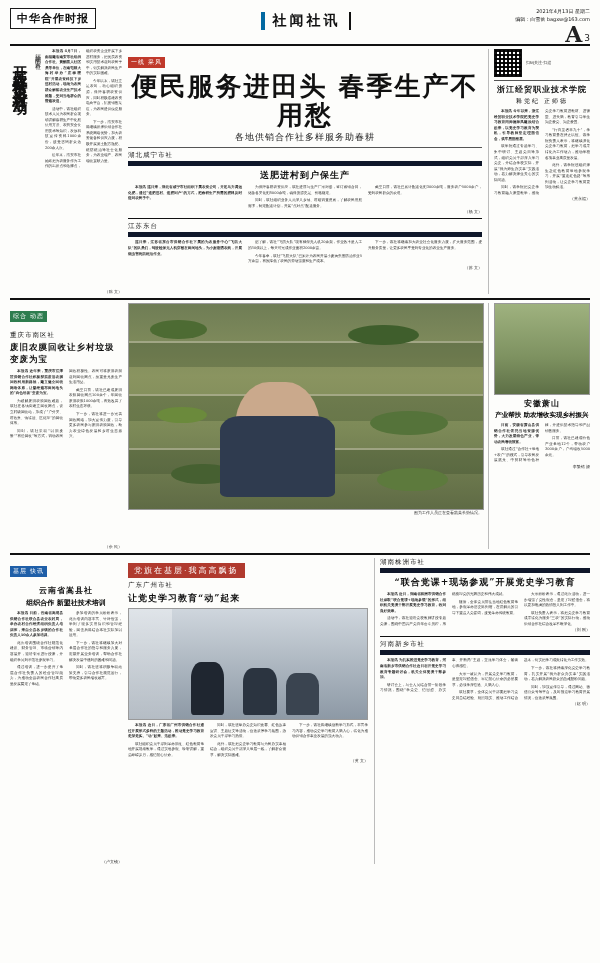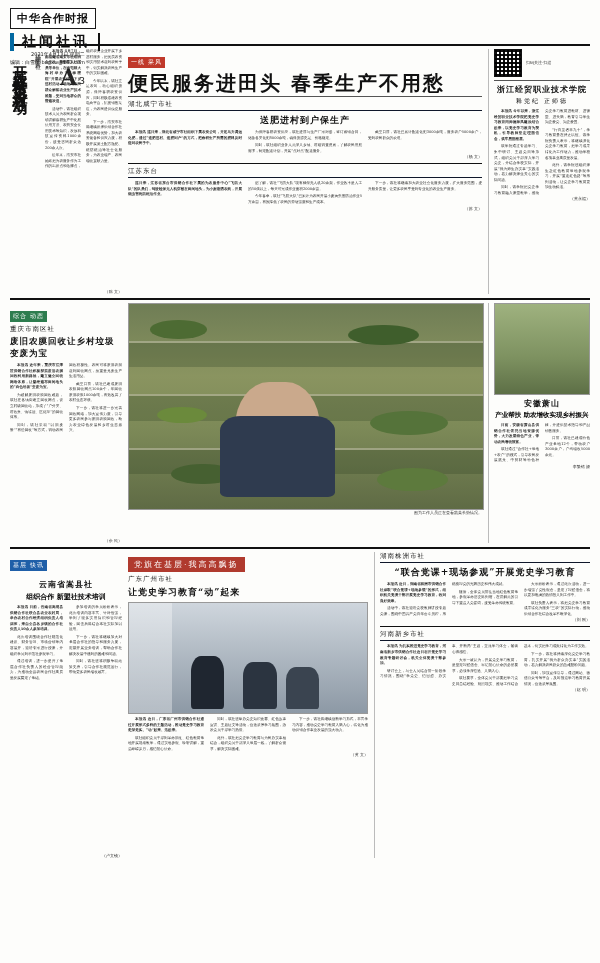--- a/index.html
+++ b/index.html
@@ -2,21 +2,21 @@
 <html><head>
 <meta charset="utf-8">
 <style>
   html,body{margin:0;padding:0;background:#b9b9b9;}
   body{font-family:"DejaVu Sans","Liberation Sans",sans-serif;}
   .page{
     width:600px;height:963px;background:#fdfdfb;position:relative;
     box-sizing:border-box;padding:8px 10px 10px 10px;overflow:hidden;
   }
   
-  .masthead{display:flex;align-items:flex-start;justify-content:space-between;height:34px;flex-direction:column;}
+  .masthead{display:flex;align-items:flex-start;justify-content:space-between;height:34px;}
   .logo{
     border:1px solid #1a1a1a;padding:2px 6px;font-family:"DejaVu Serif","Liberation Serif",serif;
     font-size:11px;font-weight:bold;letter-spacing:1px;color:#111;background:#fff;
   }
   .mast-center{display:flex;align-items:center;gap:4px;margin-top:4px;}
   .mast-center .bar{font-family:"DejaVu Serif",serif;font-size:14px;font-weight:bold;letter-spacing:3px;color:#111;
     border-left:4px solid #0369a1;border-right:2px solid #111;padding:0 8px;}
   .mast-right{text-align:right;font-size:5px;color:#222;line-height:1.5;}
   .mast-right .big{font-family:"DejaVu Serif",serif;font-size:22px;font-weight:bold;letter-spacing:0;line-height:1;}
   .mast-right .sub{font-size:9px;}
@@ -28,27 +28,27 @@
   .col-txt p{margin:0 0 2px 0;text-indent:7px;}
   .lead{font-weight:bold;}
   .sign{text-align:right;font-size:4px;color:#333;}
   
   .tag{display:inline-block;background:#c0392b;color:#fff;font-size:6px;padding:1px 3px;
     font-family:"DejaVu Serif",serif;letter-spacing:1px;}
   .tag.blue{background:#1f5fa8;}
   .tag.green{background:#2e7d4f;}
   .headline-main{
     font-family:"DejaVu Serif","Liberation Serif",serif;font-weight:bold;color:#111;
-    font-size:20px;letter-spacing:2px;text-align:left;line-height:1.1;margin:4px 0 2px 0;
+    font-size:26px;letter-spacing:2px;text-align:center;line-height:1.1;margin:4px 0 2px 0;
   }
   .subhead{font-family:"DejaVu Serif",serif;font-size:9px;letter-spacing:1px;text-align:center;color:#222;margin-bottom:3px;}
   .sec-title{font-family:"DejaVu Serif",serif;font-weight:bold;font-size:9px;color:#111;letter-spacing:1px;}
   .sec-title.sm{font-size:8px;}
   .src{font-family:"DejaVu Serif",serif;font-size:6.5px;color:#1a1a1a;letter-spacing:1px;}
-  .src.box{border-bottom:1px solid #0f172a;padding-bottom:1px;margin-bottom:3px;}
+  .src.box{border-bottom:5px solid #0f172a;padding-bottom:1px;margin-bottom:3px;}
   
   .top{display:flex;gap:6px;}
   .left-col{width:112px;}
   .mid-col{flex:1;}
   .right-col{width:96px;border-left:1px solid #bbb;padding-left:5px;}
   .vtitle{
     writing-mode:vertical-rl;text-orientation:upright;font-family:"DejaVu Serif",serif;
     font-weight:bold;font-size:15px;letter-spacing:3px;color:#111;height:210px;margin:6px 4px 0 0;
   }
   .vsrc{writing-mode:vertical-rl;text-orientation:upright;font-size:6px;color:#333;letter-spacing:2px;height:70px;}
@@ -123,20 +123,21 @@
           <p>今年以来，该社立足农时，精心组织货源，保障春耕农资供应，同时积极搭建农资电商平台，拓宽销售渠道，为农民提供便捷服务。</p>
           <p>下一步，南安市社将继续发挥供销合作社系统网络优势，加大农资储备和供应力度，积极开展测土配方施肥、统防统治等社会化服务，为农业增产、农民增收贡献力量。</p>
         </div>
       </div>
       <div class="sign">（陈 文）</div>
     </div>
 
     <div class="mid-col">
       <div><span class="tag">一线 采风</span></div>
       <div class="headline-main">便民服务进田头  春季生产不用愁</div>
+      <div class="subhead">各地供销合作社多样服务助春耕</div>
       <div class="rule thin"></div>
 
       <div class="src box">湖北咸宁市社</div>
       <div class="sec-title center" style="margin-bottom:3px;">送肥进村到户保生产</div>
       <div class="col-txt three-col">
         <p class="lead">本报讯 连日来，湖北省咸宁市社组织下属农资公司，开足马力调运化肥，通过“送肥进村、送肥到户”的方式，把春耕生产所需的肥料及时送到农民手中。</p>
         <p>为保障春耕农资供应，该社提前与生产厂家对接，签订购销合同，储备各类化肥8000余吨，确保货源充足、价格稳定。</p>
         <p>同时，该社组织业务人员深入乡镇、村组调查摸底，了解农民用肥需求，制定配送计划，开展“点对点”配送服务。</p>
         <p>截至目前，该社已累计配送化肥3000余吨，服务农户5000余户，受到农民群众的欢迎。</p>
       </div>
@@ -170,21 +171,21 @@
       </div>
       <div class="sign">（黄永福）</div>
     </div>
   </div>
 
   <div class="rule dbl" style="margin-top:4px;"></div>
 
   <div class="top" style="margin-top:3px;">
     <div class="left-col">
       <div><span class="tag green">综合 动态</span></div>
-      <div class="src" style="margin-top:3px;">重庆市南区社</div>
+      <div class="src" style="margin-top:9px;">重庆市南区社</div>
       <div class="sec-title" style="margin:2px 0 3px 0;font-size:8.5px;">废旧农膜回收让乡村垃圾变废为宝</div>
       <div class="col-txt two-col" style="height:175px;">
         <p class="lead">本报讯 近年来，重庆市江津区供销合作社积极探索废旧农膜回收利用新路径，建立健全回收网络体系，让曾经遍布田间地头的“白色垃圾”变废为宝。</p>
         <p>为破解废旧农膜回收难题，该社在各镇街建立回收网点，设立村级回收站，形成了“户分类、村收集、镇转运、区处理”的回收体系。</p>
         <p>同时，该社采取“以旧换新”“有偿回收”等方式，调动农民回收积极性。农民可将废旧农膜送到回收网点，按重量兑换生产生活用品。</p>
         <p>截至目前，该社已建成废旧农膜回收网点100余个，年回收废旧农膜1000余吨，有效改善了农村生态环境。</p>
         <p>下一步，该社将进一步完善回收网络，加大宣传力度，引导更多农民参与废旧农膜回收，助力农业绿色发展和乡村生态振兴。</p>
       </div>
       <div class="sign">（余 民）</div>
     </div>

